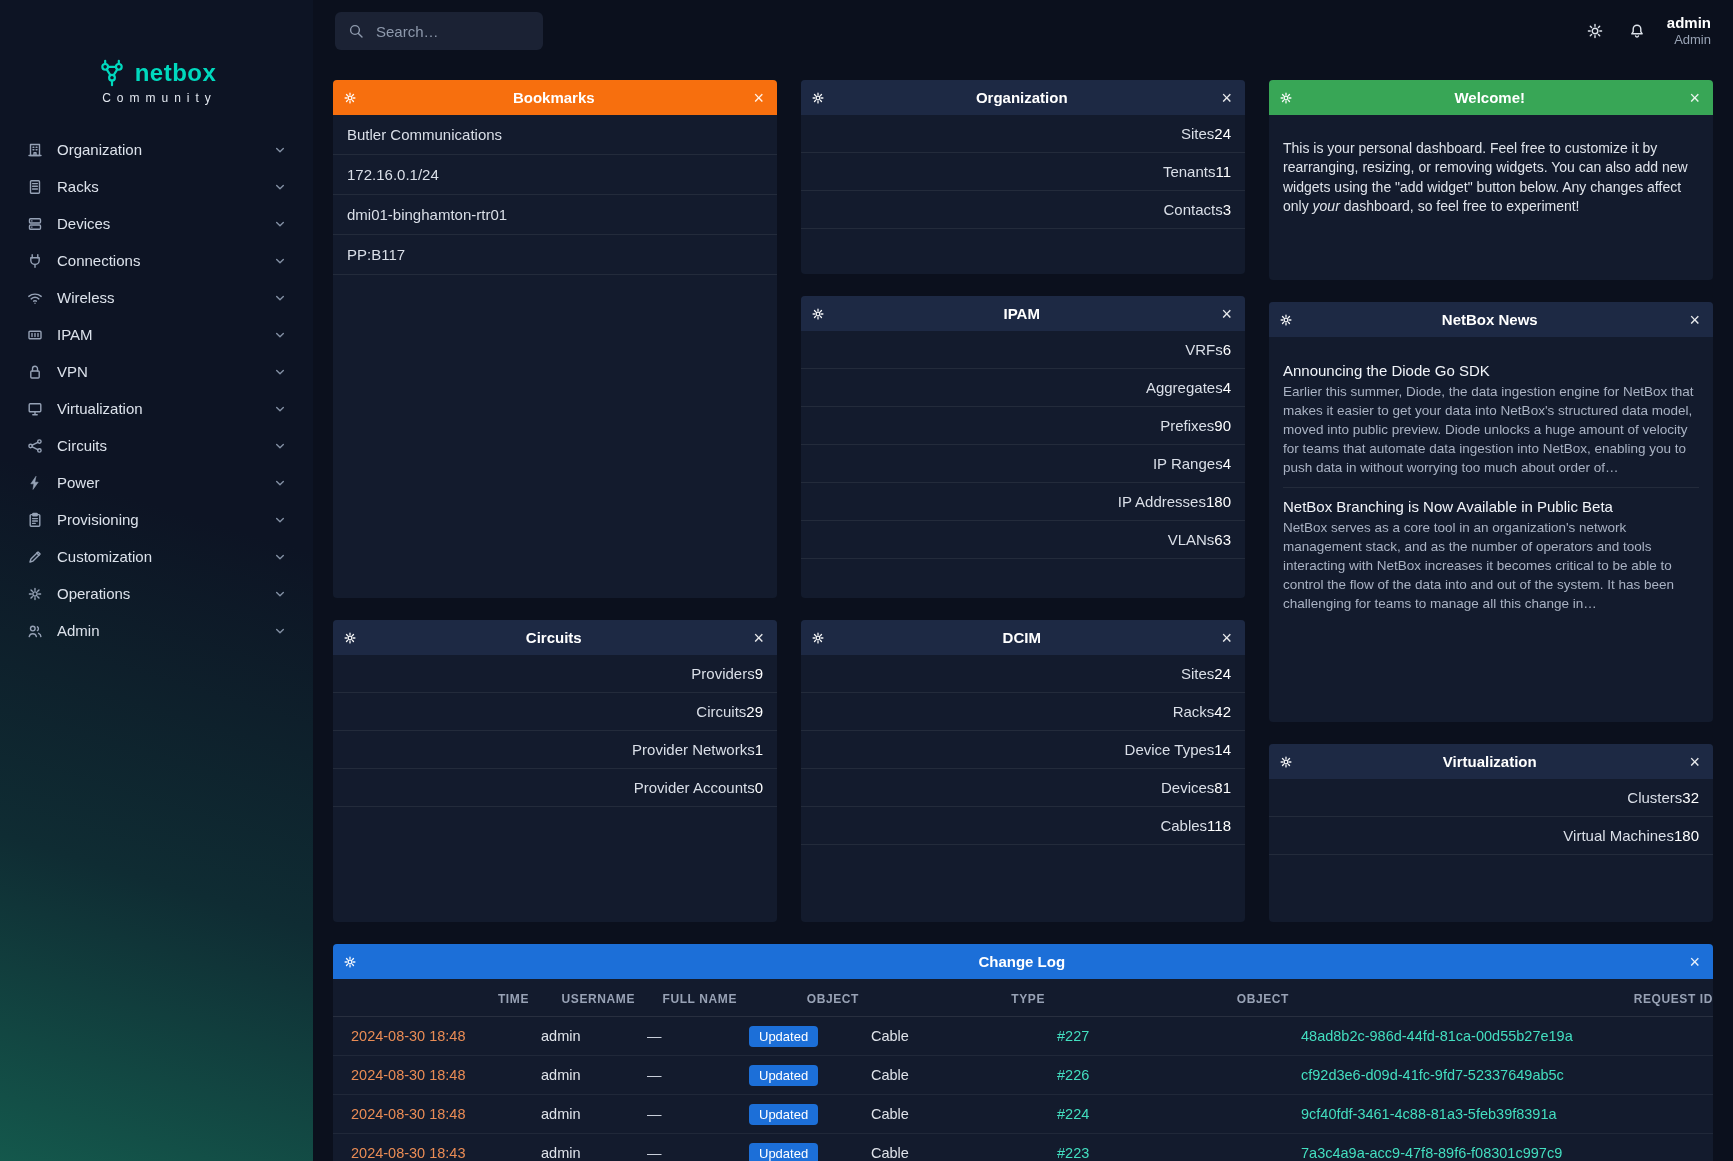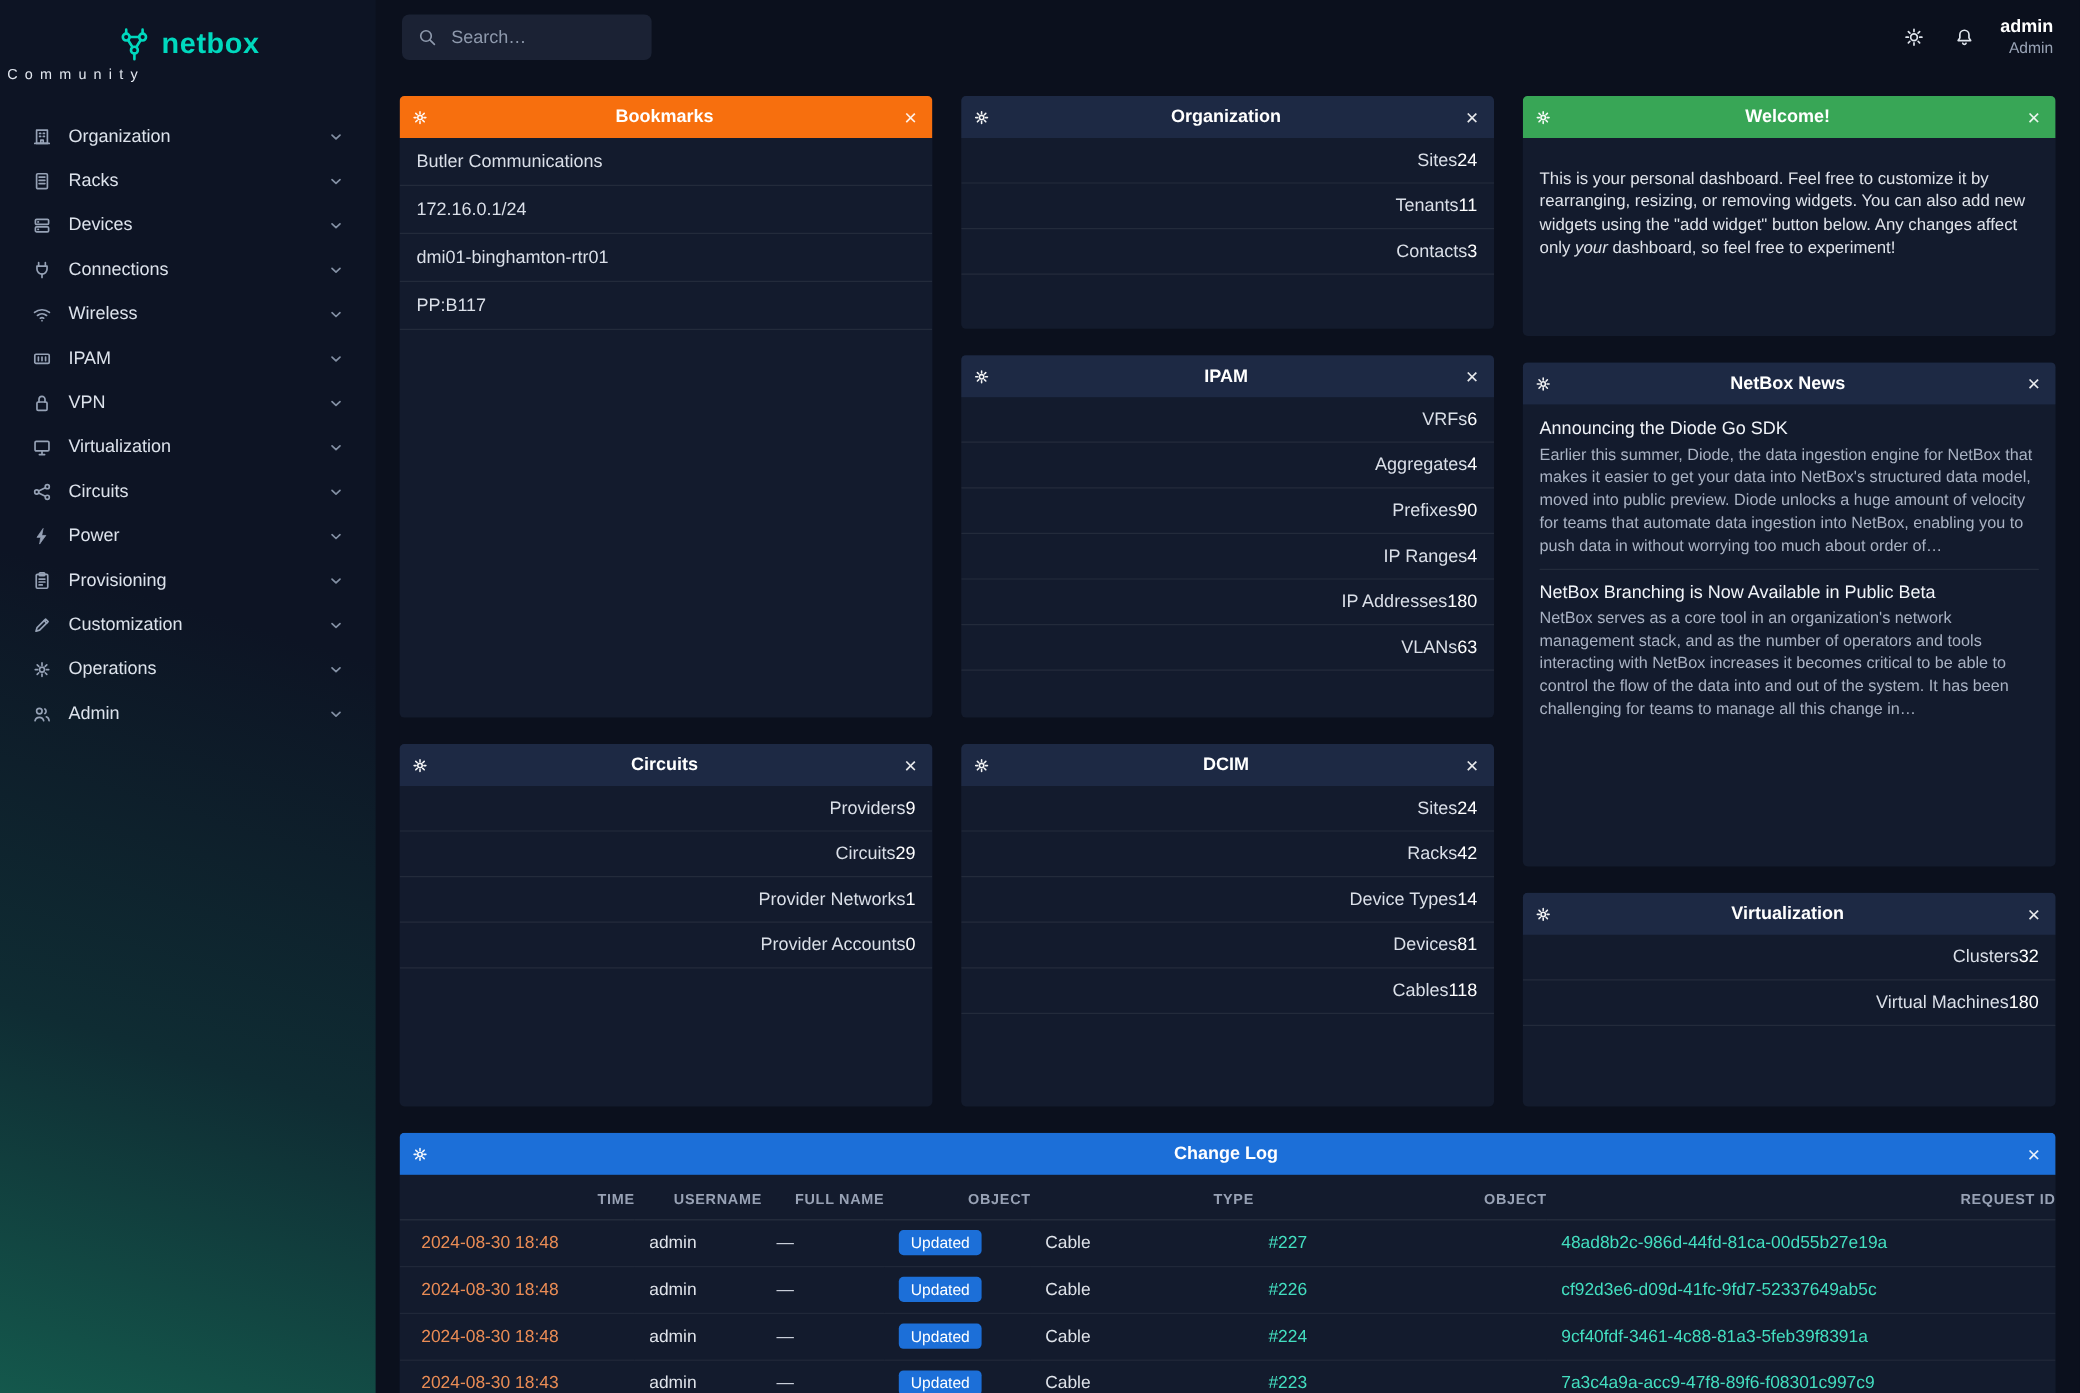--- a/index.html
+++ b/index.html
@@ -10,21 +10,21 @@
     font-family:"Liberation Sans","DejaVu Sans",sans-serif;
     display:flex;
   }
   svg { display:block; }
 
   
   .sidebar {
     width:313px; min-width:313px; height:100%;
     background:linear-gradient(197deg,#0d1424 0%,#0d1424 44%,#0f2c33 74%,#14584c 100%);
   }
-  .brand { padding:22px 0 12px; cursor:pointer; }
+  .brand { padding:22px 0 12px; text-align:center; cursor:pointer;margin-top:36px; }
   .logo-row { display:flex; align-items:center; justify-content:center; gap:8px; color:var(--accent-teal); }
   .logo-text { font-size:24px; font-weight:700; letter-spacing:.5px; }
   .logo-sub { margin-top:3px; font-size:12px; letter-spacing:6px; color:#e3e8f0; padding-left:6px; }
   .nav { padding:14px 16px; display:flex; flex-direction:column; }
   .nav-item { display:flex; align-items:center; gap:13px; padding:10px 10px; border-radius:6px;
               color:#dce2eb; font-size:15px; cursor:pointer; }
   .nav-icon { color:#96a2b6; width:18px; display:flex; justify-content:center; }
   .nav-label { flex:1; }
   .nav-chevron { color:#8390a4; display:flex; }
 
@@ -65,21 +65,21 @@
               border-bottom:1px solid rgba(255,255,255,.07); font-size:15px; }
   .stat-label { color:#dadfe8; }
   .stat-value { color:#fff; font-weight:500; cursor:pointer; }
 
   .bm-row { padding:11px 14px; border-bottom:1px solid rgba(255,255,255,.07); font-size:15px;
             color:#dadfe8; cursor:pointer; }
 
   .welcome-body { padding:10px 14px; font-size:14px; line-height:1.38; color:#dfe3ea; }
   .welcome-body em { font-style:italic; }
 
-  .news-list { padding:2px 14px; overflow:hidden; }
+  .news-list { padding:15px 14px; overflow:hidden; }
   .news-item { padding:10px 0; border-bottom:1px solid rgba(255,255,255,.07); }
   .news-item:last-child { border-bottom:none; }
   .news-title { display:block; font-size:15px; color:#f1f4f9; cursor:pointer; margin-bottom:4px; }
   .news-body { margin:0; font-size:13.5px; line-height:1.4; color:#a9b2c3; }
   .news-body:empty { display:none; }
 
   table { width:100%; border-collapse:collapse; font-size:14.5px; }
   th { text-align:right; padding:13px 0 10px; color:#98a2b5; font-size:12px; letter-spacing:.6px;
        font-weight:700; border-bottom:1px solid rgba(255,255,255,.09); }
   td { padding:11px 12px; border-bottom:1px solid rgba(255,255,255,.06); }

